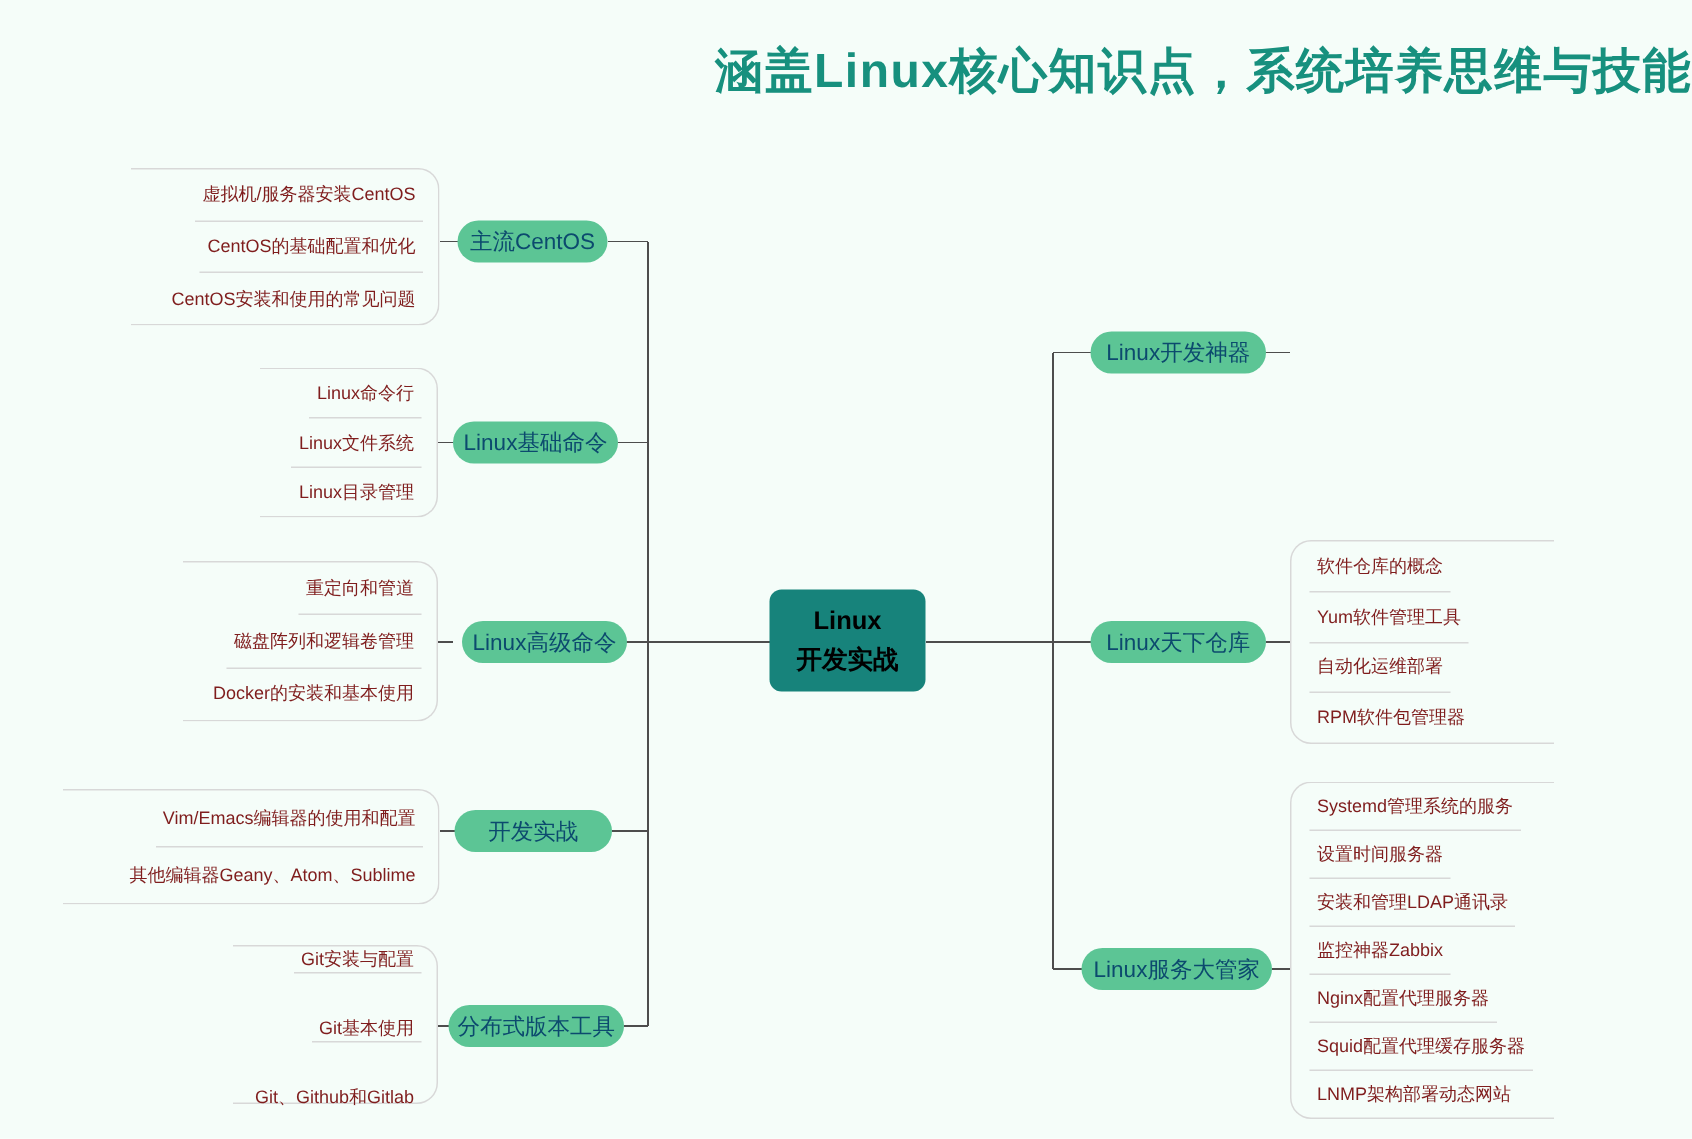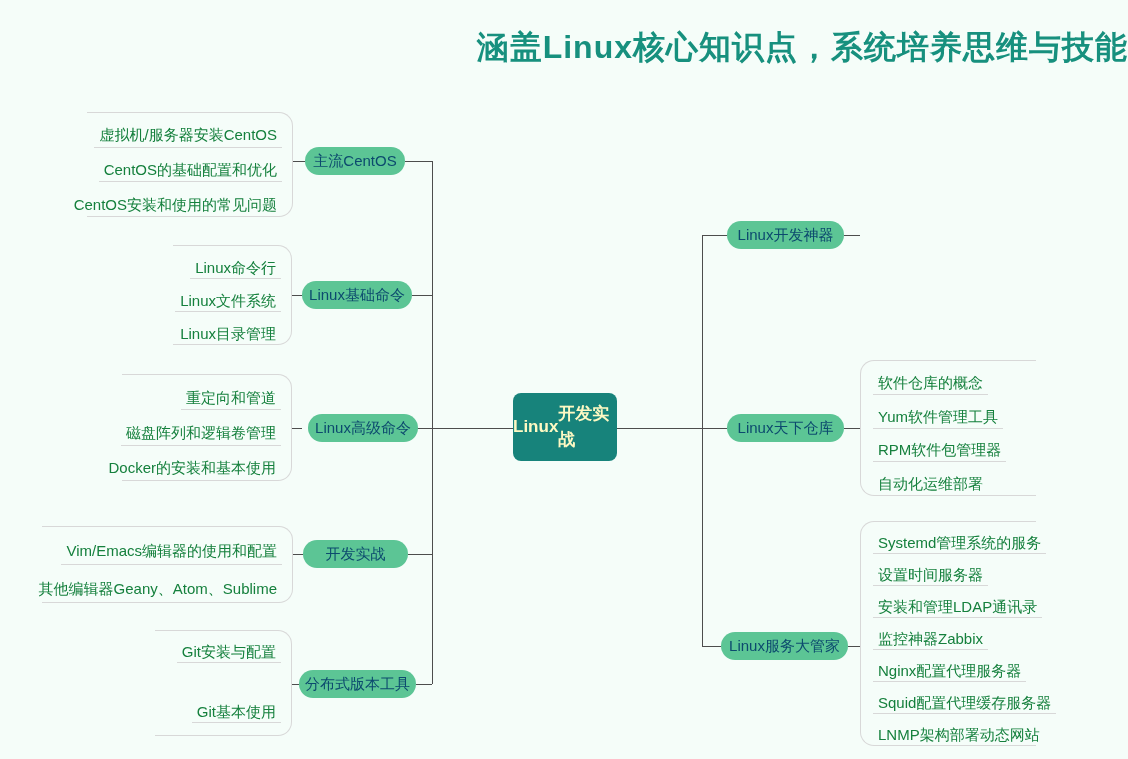--- a/index.html
+++ b/index.html
@@ -13,22 +13,22 @@
   .wires{position:absolute;left:0;top:0;}
   .title{
     position:absolute;top:26px;left:0;right:0;margin:0;
     text-align:right;
     font-size:32px;font-weight:700;letter-spacing:1px;
     color:#17907e;
   }
   .center-node{
     position:absolute;left:513px;top:393px;width:104px;height:68px;
     background:#17837b;border-radius:8px;
-    color:#fef9c3;font-size:17px;font-weight:600;
-    display:flex;flex-direction:row;align-items:center;justify-content:center;
+    color:#000000;font-size:17px;font-weight:600;
+    display:flex;flex-direction:column;align-items:center;justify-content:center;
     line-height:1.55;
   }
   .pill{
     position:absolute;height:28px;box-sizing:border-box;
     background:#5cc595;border-radius:14px;
     color:#0c4a6e;font-size:15px;
     display:flex;align-items:center;justify-content:center;
     white-space:nowrap;
   }
   #pl0{left:305px;top:147px;width:100px;}
@@ -49,23 +49,22 @@
     align-items:flex-end;padding-right:10px;
   }
   .grp-r{
     border:1px solid #d8d8d8;border-right:none;
     border-radius:14px 0 0 14px;
     align-items:flex-start;padding-left:12px;
   }
   .leaf{
     flex:1;display:flex;align-items:center;
     width:fit-content;padding:0 5px;
-    font-size:15px;color:#15803d;white-space:nowrap;
+    font-size:12px;color:#7f1d1d;white-space:nowrap;
     border-bottom:1px solid #d8d8d8;
-    margin-top:12px;
   }
   .leaf:last-child{border-bottom:none;text-align:center;}
   #gl0{left:87px;top:112px;width:206px;height:105px;}
   #gl1{left:173px;top:245px;width:119px;height:100px;}
   #gl2{left:122px;top:374px;width:170px;height:107px;}
   #gl3{left:42px;top:526px;width:251px;height:77px;}
   #gl4{left:155px;top:630px;width:137px;height:106px;gap:28px;}
   #gr0{left:860px;top:123px;width:176px;height:178px;}
   #gr1{left:860px;top:360px;width:176px;height:136px;}
   #gr2{left:860px;top:521px;width:176px;height:225px;}
@@ -109,22 +108,22 @@
   </div>
   <div class="grp grp-l" id="gl4">
     <div class="leaf">Git安装与配置</div>
     <div class="leaf">Git基本使用</div>
     <div class="leaf">Git、Github和Gitlab</div>
   </div>
 
   <div class="grp grp-r" id="gr1">
     <div class="leaf">软件仓库的概念</div>
     <div class="leaf">Yum软件管理工具</div>
+    <div class="leaf">自动化运维部署</div>
     <div class="leaf">RPM软件包管理器</div>
-    <div class="leaf">自动化运维部署</div>
   </div>
   <div class="grp grp-r" id="gr2">
     <div class="leaf">Systemd管理系统的服务</div>
     <div class="leaf">设置时间服务器</div>
     <div class="leaf">安装和管理LDAP通讯录</div>
     <div class="leaf">监控神器Zabbix</div>
     <div class="leaf">Nginx配置代理服务器</div>
     <div class="leaf">Squid配置代理缓存服务器</div>
     <div class="leaf">LNMP架构部署动态网站</div>
   </div>

